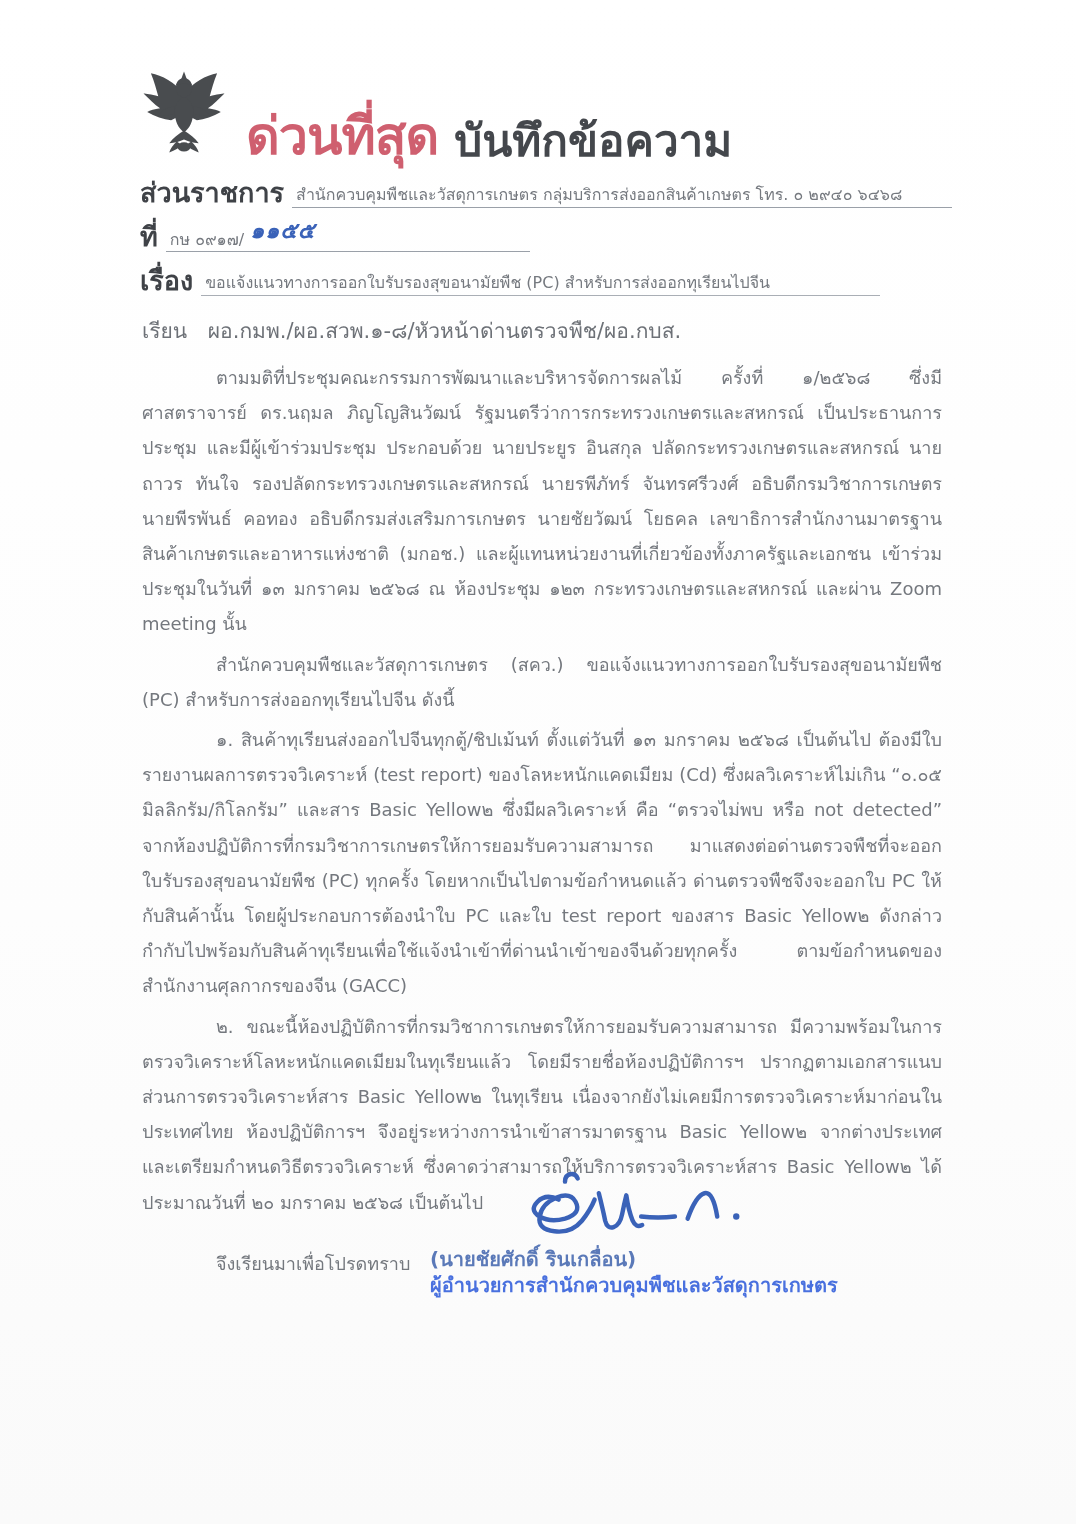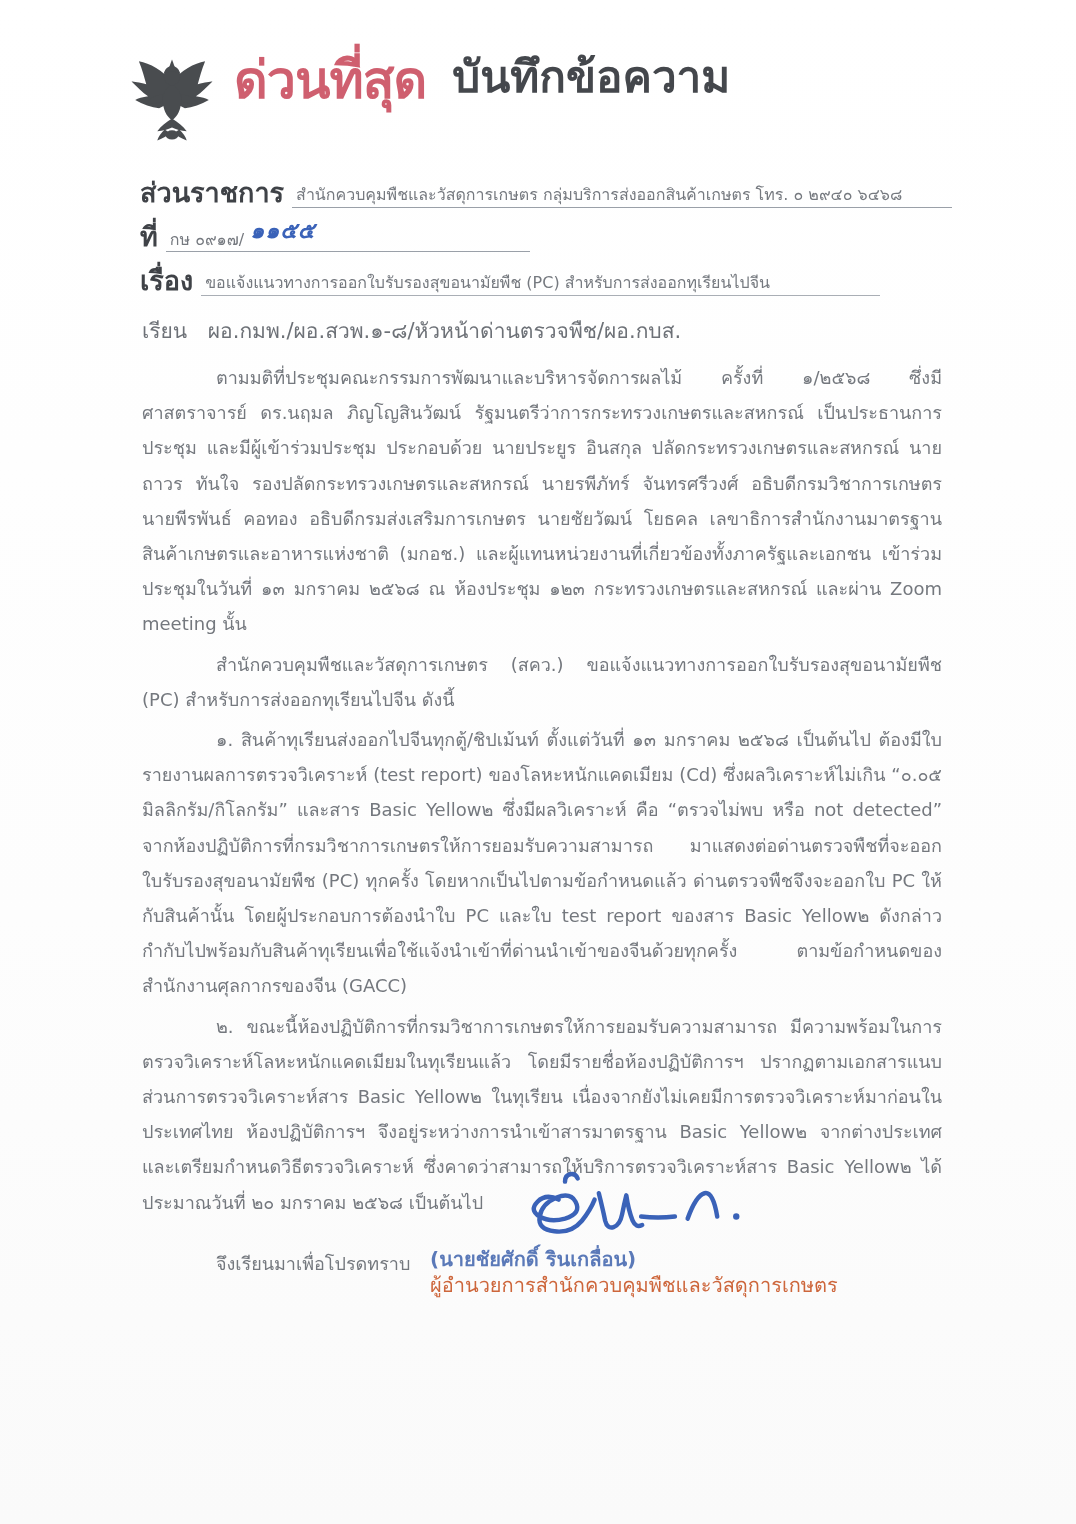--- a/index.html
+++ b/index.html
@@ -22,26 +22,26 @@
   .scan-tint {
     position: absolute;
     inset: 0;
     background: linear-gradient(180deg, #ffffff 0%, #fdfdfd 60%, #fafafa 100%);
     pointer-events: none;
   }
 
   
   .header {
     position: absolute;
-    left: 126px;
+    left: 138px;
     top: 52px;
     width: 620px;
     height: 108px;
     display: flex;
-    align-items: flex-start;
+    align-items: flex-end;
     gap: 16px;
   }
   .garuda {
     width: 92px;
     height: 96px;
     flex: 0 0 auto;
     opacity: .92;
   }
   .urgent {
     font-size: 52px;
@@ -50,21 +50,20 @@
     letter-spacing: -1px;
     line-height: 1;
     opacity: .88;
     transform: translateY(2px);
   }
   .memo-title {
     font-size: 44px;
     font-weight: bold;
     color: #44474c;
     line-height: 1;
-    margin-left: 10px;
     transform: translateY(3px);
   }
 
   
   .field {
     position: absolute;
     display: flex;
     align-items: flex-end;
     font-size: 21px;
   }
@@ -153,23 +152,23 @@
   .sign-name {
     font-size: 20px;
     color: #3f63ad;
     margin-top: 2px;
     line-height: 1.3;
     font-weight: bold;
     opacity: .85;
   }
   .sign-title {
     font-size: 20px;
-    color: #c2410c;
+    color: #1d4ed8;
     line-height: 1.3;
-    font-weight: normal;
+    font-weight: bold;
     opacity: .8;
   }
 </style>
 </head>
 <body>
 
 <div class="page">
   <div class="scan-tint"></div>
 
   <div class="header">

